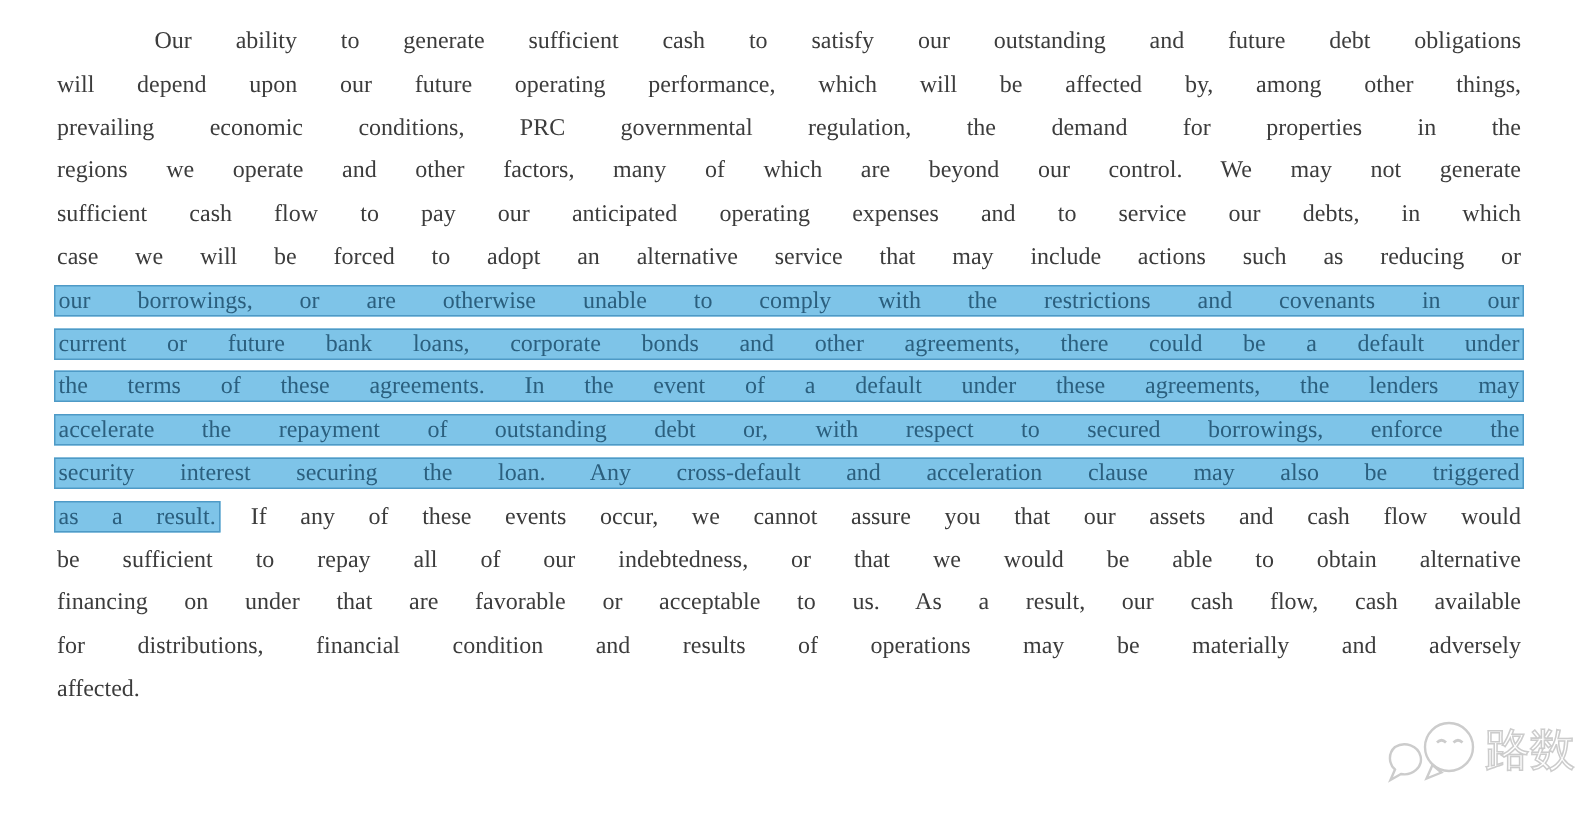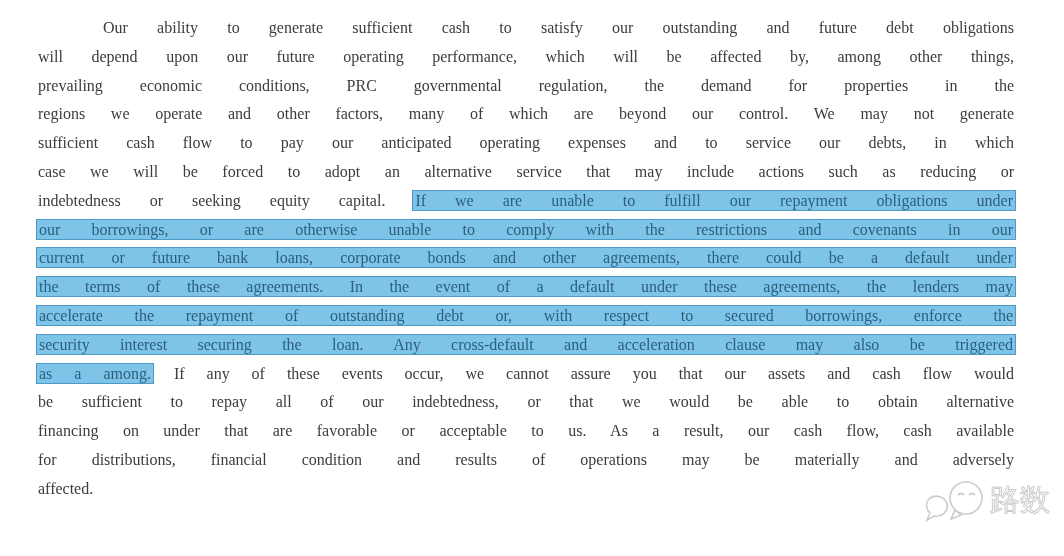--- a/index.html
+++ b/index.html
@@ -51,27 +51,26 @@
 </head>
 <body style="background: rgb(255, 255, 255);">
 
 <div class="doc">
     <div class="line j ind"><span>Our ability to generate sufficient cash to satisfy our outstanding and future debt obligations</span></div>
     <div class="line j"><span>will depend upon our future operating performance, which will be affected by, among other things,</span></div>
     <div class="line j"><span>prevailing economic conditions, PRC governmental regulation, the demand for properties in the</span></div>
     <div class="line j"><span>regions we operate and other factors, many of which are beyond our control. We may not generate</span></div>
     <div class="line j"><span>sufficient cash flow to pay our anticipated operating expenses and to service our debts, in which</span></div>
     <div class="line j"><span>case we will be forced to adopt an alternative service that may include actions such as reducing or</span></div>
-    <div class="line j"><span>indebtedness or seeking equity capital. </span><span class="hl">If we are unable to fulfill our repayment obligations under</span></div>
     <div class="line j"><span class="hl">our borrowings, or are otherwise unable to comply with the restrictions and covenants in our</span></div>
     <div class="line j"><span class="hl">current or future bank loans, corporate bonds and other agreements, there could be a default under</span></div>
     <div class="line j"><span class="hl">the terms of these agreements. In the event of a default under these agreements, the lenders may</span></div>
     <div class="line j"><span class="hl">accelerate the repayment of outstanding debt or, with respect to secured borrowings, enforce the</span></div>
     <div class="line j"><span class="hl">security interest securing the loan. Any cross-default and acceleration clause may also be triggered</span></div>
-    <div class="line j"><span class="hl">as a among.</span><span> If any of these events occur, we cannot assure you that our assets and cash flow would</span></div>
+    <div class="line j"><span class="hl">as a result.</span><span> If any of these events occur, we cannot assure you that our assets and cash flow would</span></div>
     <div class="line j"><span>be sufficient to repay all of our indebtedness, or that we would be able to obtain alternative</span></div>
     <div class="line j"><span>financing on under that are favorable or acceptable to us. As a result, our cash flow, cash available</span></div>
     <div class="line j"><span>for distributions, financial condition and results of operations may be materially and adversely</span></div>
     <div class="line"><span>affected.</span></div>
   </div>
 
 <svg class="watermark" viewBox="0 0 138 64" xmlns="http://www.w3.org/2000/svg">
   <g fill="#ffffff" stroke="#cccccc" stroke-width="1.6">
     <path d="M 8 30 a 11 10 0 1 1 4 18 l -7 4 3 -7 a 10 10 0 0 1 0 -15 z"></path>
     <circle cx="44" cy="30" r="16"></circle>

